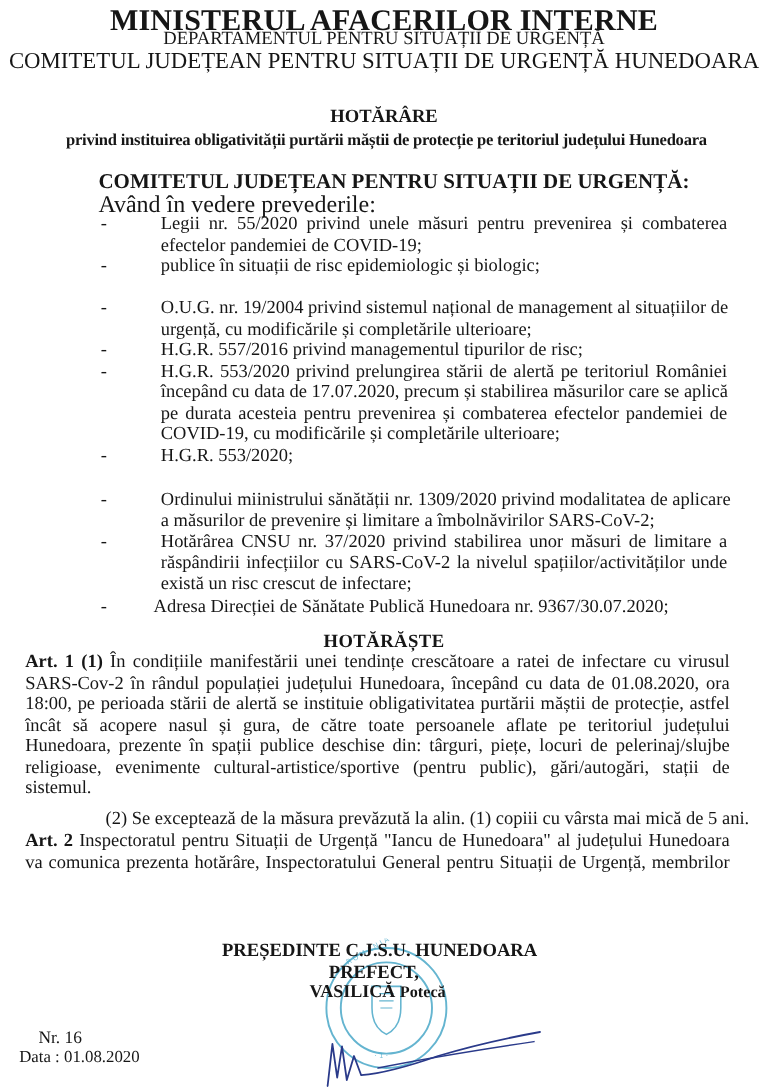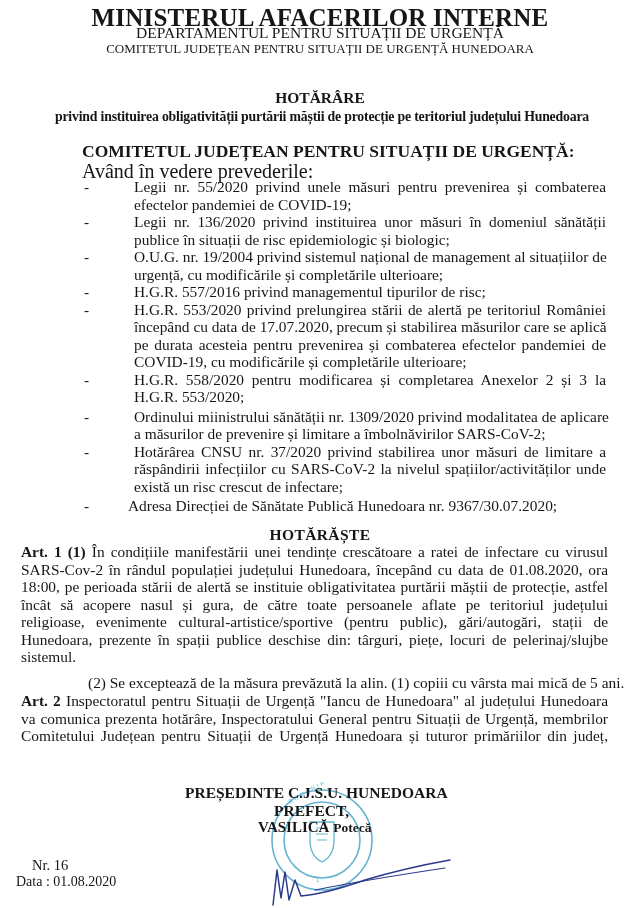--- a/index.html
+++ b/index.html
@@ -5,21 +5,21 @@
     html, body { margin: 0; padding: 0; background: #ffffff; }
     body {
       width: 640px; height: 908px; position: relative; overflow: hidden;
       font-family: "Liberation Serif", "DejaVu Serif", serif;
       color: #161616;
     }
     .abs { position: absolute; white-space: nowrap; }
     .center { left: 0; width: 640px; text-align: center; }
     .hdr1 { top: 4px; font-size: 25px; font-weight: bold; letter-spacing: 0.2px; }
     .hdr2 { top: 24px; font-size: 15.5px; }
-    .hdr3 { top: 41px; font-size: 13px; }
+    .hdr3 { top: 41px; font-size: 19px; }
     .title { top: 89px; font-size: 15.5px; font-weight: bold; }
     .subtitle { top: 109px; left: 0; width: 644px; font-size: 13.8px; font-weight: bold; letter-spacing: -0.2px; }
 
     .committee { top: 141px; left: 82px; font-size: 17.5px; font-weight: bold; }
     .avand { top: 160px; left: 82px; font-size: 20px; }
 
     .prev-list { position: absolute; left: 0; top: 178px; width: 640px; margin: 0; padding: 0; list-style: none; }
     .prev-item { position: absolute; left: 0; width: 640px; font-size: 15.4px; line-height: 17.5px; }
     .prev-item .dash { position: absolute; left: 84px; top: 0; }
     .prev-item .txt { position: absolute; left: 134px; width: 472px; text-align: justify; }
@@ -65,21 +65,20 @@
     <li class="prev-item" style="top: 0px;">
       <span class="dash">-</span>
       <span class="txt">
         <span class="line">Legii nr. 55/2020 privind unele măsuri pentru prevenirea și combaterea</span>
         <span class="line last">efectelor pandemiei de COVID-19;</span>
       </span>
     </li>
     <li class="prev-item" style="top: 35px;">
       <span class="dash">-</span>
       <span class="txt">
-        <span class="line">Legii nr. 136/2020 privind instituirea unor măsuri în domeniul sănătății</span>
         <span class="line last">publice în situații de risc epidemiologic și biologic;</span>
       </span>
     </li>
     <li class="prev-item" style="top: 70px;">
       <span class="dash">-</span>
       <span class="txt">
         <span class="line">O.U.G. nr. 19/2004 privind sistemul național de management al situațiilor de</span>
         <span class="line last">urgență, cu modificările și completările ulterioare;</span>
       </span>
     </li>
@@ -94,21 +93,20 @@
       <span class="txt">
         <span class="line">H.G.R. 553/2020 privind prelungirea stării de alertă pe teritoriul României</span>
         <span class="line">începând cu data de 17.07.2020, precum și stabilirea măsurilor care se aplică</span>
         <span class="line">pe durata acesteia pentru prevenirea și combaterea efectelor pandemiei de</span>
         <span class="line last">COVID-19, cu modificările și completările ulterioare;</span>
       </span>
     </li>
     <li class="prev-item" style="top: 192.5px;">
       <span class="dash">-</span>
       <span class="txt">
-        <span class="line">H.G.R. 558/2020 pentru modificarea și completarea Anexelor 2 și 3 la</span>
         <span class="line last">H.G.R. 553/2020;</span>
       </span>
     </li>
     <li class="prev-item" style="top: 229.5px;">
       <span class="dash">-</span>
       <span class="txt">
         <span class="line">Ordinului miinistrului sănătății nr. 1309/2020 privind modalitatea de aplicare</span>
         <span class="line last">a măsurilor de prevenire și limitare a îmbolnăvirilor SARS-CoV-2;</span>
       </span>
     </li>
@@ -128,31 +126,30 @@
     </li>
   </ul>
 
 <div class="abs center hotaraste">HOTĂRĂȘTE</div>
 
 <div class="art art1" id="art1">
     <span class="line"><b>Art. 1 (1)</b><span> În condițiile manifestării unei tendințe crescătoare a ratei de infectare cu virusul</span></span>
     <span class="line">SARS-Cov-2 în rândul populației județului Hunedoara, începând cu data de 01.08.2020, ora</span>
     <span class="line">18:00, pe perioada stării de alertă se instituie obligativitatea purtării măștii de protecție, astfel</span>
     <span class="line">încât să acopere nasul și gura, de către toate persoanele aflate pe teritoriul județului</span>
+    <span class="line">Hunedoara, prezente în spații publice deschise din: târguri, piețe, locuri de pelerinaj/slujbe</span>
     <span class="line">religioase, evenimente cultural-artistice/sportive (pentru public), gări/autogări, stații de</span>
-    <span class="line">Hunedoara, prezente în spații publice deschise din: târguri, piețe, locuri de pelerinaj/slujbe</span>
     <span class="line last">sistemul.</span>
   </div>
 <div class="art art1-2">
   <span class="line last indent">(2) Se exceptează de la măsura prevăzută la alin. (1) copiii cu vârsta mai mică de 5 ani.</span>
 </div>
 <div class="art art2" id="art2">
     <span class="line"><b>Art. 2</b><span>  Inspectoratul pentru Situații de Urgență "Iancu de Hunedoara" al județului Hunedoara</span></span>
     <span class="line">va comunica prezenta hotărâre, Inspectoratului General pentru Situații de Urgență, membrilor</span>
-    <span class="line">Comitetului Județean pentru Situații de Urgență Hunedoara și tuturor primăriilor din județ,</span>
   </div>
 
 <svg class="stamp" viewBox="0 0 140 120">
   <g fill="none" stroke="#4aa8c8" stroke-width="1.6" opacity="0.85">
     <circle cx="72" cy="58" r="50"></circle>
     <circle cx="72" cy="58" r="38"></circle>
     <path d="M60 40 h24 v18 q0 16 -12 22 q-12 -6 -12 -22 z" stroke-width="1.3"></path>
     <path d="M66 46 h12 M66 52 h12 M67 58 h10" stroke-width="1"></path>
   </g>
   <g fill="#4aa8c8" opacity="0.7" font-family="DejaVu Sans, sans-serif" font-size="6">

